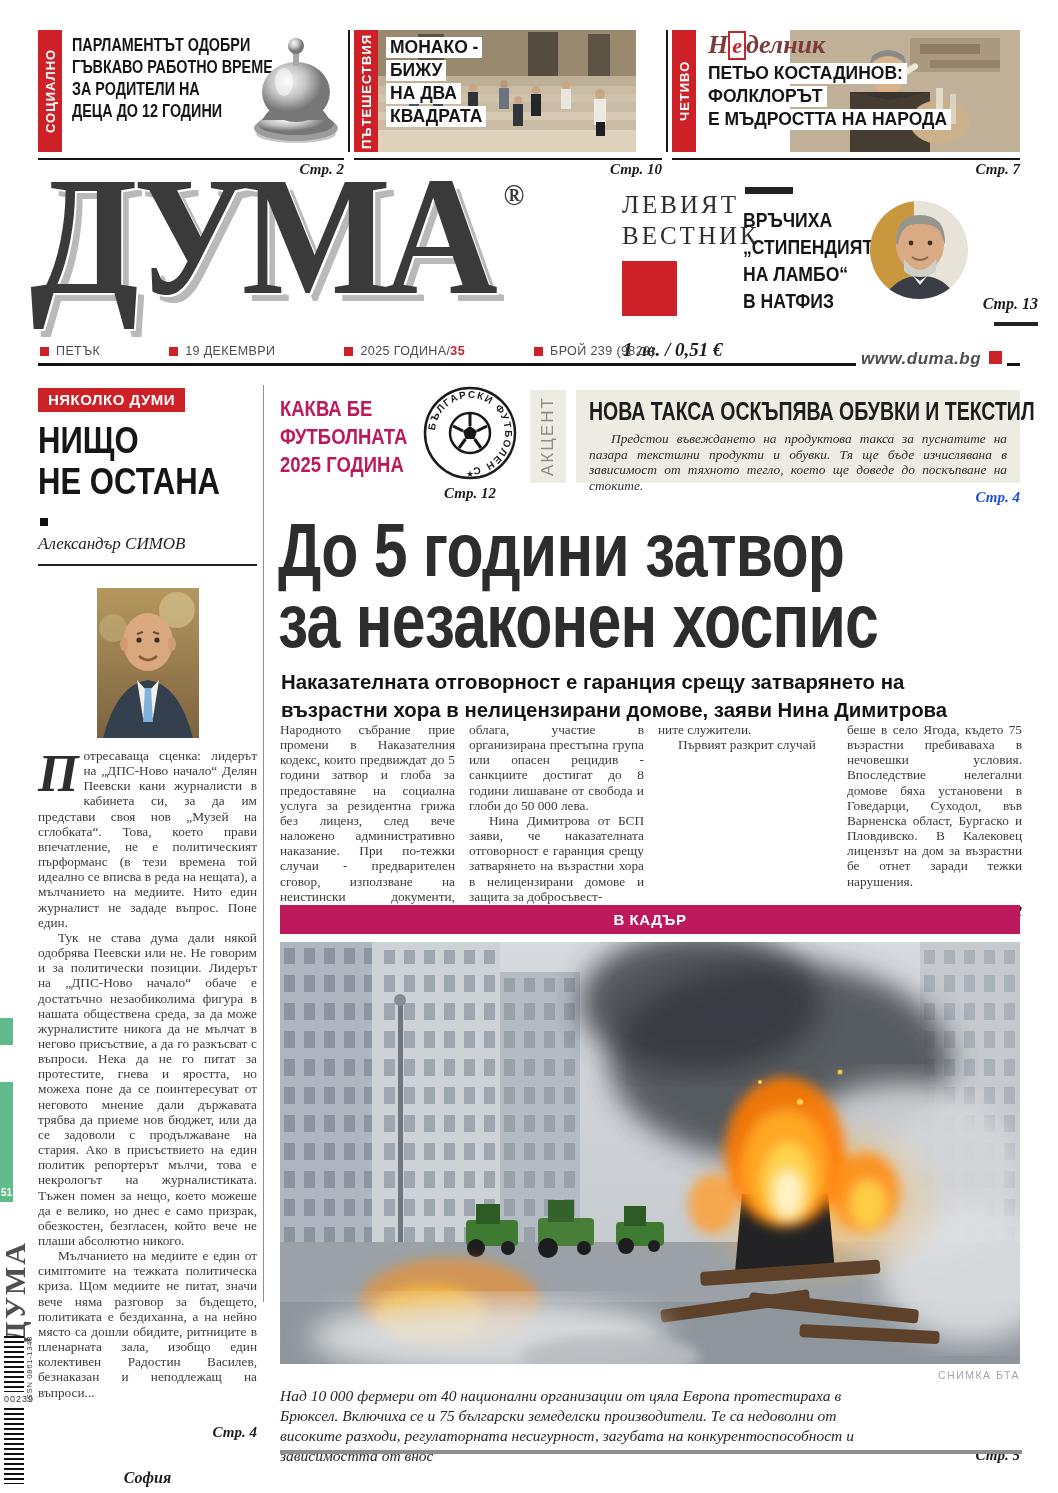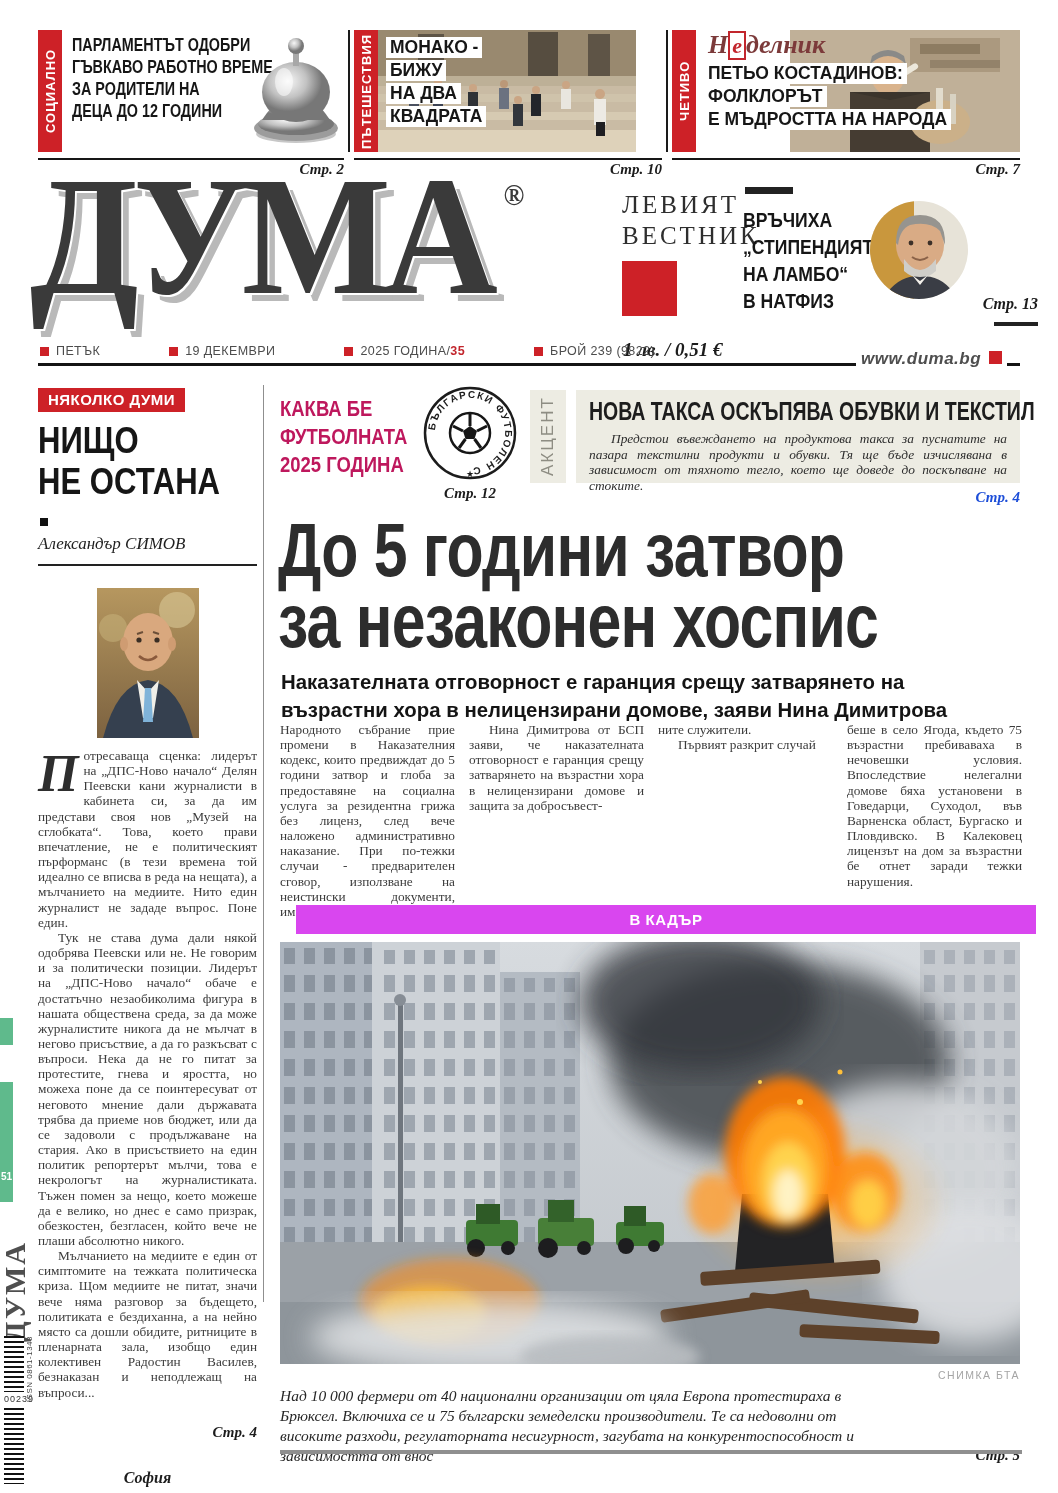--- a/index.html
+++ b/index.html
@@ -71,21 +71,21 @@
   .opage { text-align:right; font:700 italic 15px "Liberation Serif", serif; color:#1c1c1c; margin-top:24px; }
   .vdivider { position:absolute; left:263px; top:385px; width:1px; height:917px; background:#8f8f8f; }
 
   
   .weather { margin-top:28px; text-align:center; }
   .wcity { font:700 italic 16px "Liberation Serif", serif; color:#1c1c1c; }
 
   
   .green1 { position:absolute; left:0; top:1018px; width:13px; height:27px; background:#5fba8c; }
   .green2 { position:absolute; left:0; top:1082px; width:13px; height:120px; background:#5fba8c;
-            display:flex; align-items:flex-end; justify-content:center; color:#fff; font-weight:700; font-size:10px; padding-bottom:20px; }
+            display:flex; align-items:flex-end; justify-content:center; color:#fff; font-weight:700; font-size:10px; padding-bottom:4px; }
   .vlogo { position:absolute; left:-2px; top:1202px; height:140px; writing-mode:vertical-rl; transform:rotate(180deg);
            font:700 30px "Liberation Serif", serif; color:#4f4f4f; letter-spacing:2px; }
   .barcode1 { position:absolute; left:4px; top:1336px; width:20px; height:56px;
               background:repeating-linear-gradient(180deg,#111 0 2px,#fff 2px 5px); }
   .barcode2 { position:absolute; left:4px; top:1408px; width:20px; height:76px;
               background:repeating-linear-gradient(180deg,#111 0 2px,#fff 2px 5px); }
   .issn { position:absolute; left:25px; top:1336px; writing-mode:vertical-rl; transform:rotate(180deg);
           font-size:8px; color:#444; letter-spacing:0.5px; }
   .bnum { position:absolute; left:4px; top:1394px; font-size:9px; color:#333; letter-spacing:1px; }
 
@@ -112,21 +112,21 @@
   .msub { position:absolute; left:281px; top:668px; }
   .msub div { font-weight:700; font-size:21px; line-height:28px; color:#141414; }
   .msub .cx { transform:scaleX(0.97); }
   .mcols { position:absolute; left:280px; top:722px; width:742px; display:flex; gap:14px; }
   .mcols .col { flex:1; font:13.3px/15.15px "Liberation Serif", serif; text-align:justify; color:#3b3b3b; }
   .mcols .col p { margin:0; }
   .mcols .col p.ind { text-indent:20px; }
   .colpage { text-align:right; font:700 italic 15px "Liberation Serif", serif; color:#1c1c1c; margin-top:14px; }
 
   
-  .vkadar { position:absolute; left:296px; top:905px; width:740px; height:29px; background:#d946ef;
+  .vkadar { position:absolute; left:280px; top:905px; width:740px; height:29px; background:#be185d;
             display:flex; align-items:center; justify-content:center; color:#fff; font-weight:700; font-size:15px; letter-spacing:0.5px; }
   .mainphoto { position:absolute; left:280px; top:942px; width:740px; height:422px; overflow:hidden; }
   .credit { position:absolute; left:280px; top:1369px; width:740px; text-align:right;
             font-size:10.5px; color:#a5a5a5; letter-spacing:1.5px; }
   .caption { position:absolute; left:280px; top:1386px; width:742px; }
   .caption p { font:italic 15.5px/20px "Liberation Serif", serif; color:#262626; width:585px; }
   .cappage { position:absolute; right:2px; bottom:2px; font:700 italic 15px "Liberation Serif", serif; color:#1c1c1c; }
   .bottomrule { position:absolute; left:280px; top:1450px; width:742px; height:4px; background:#8f8f8f; }
 </style>
 </head>
@@ -401,20 +401,21 @@
   </div>
   <div class="msub">
     <div><span class="cx">Наказателната отговорност е гаранция срещу затварянето на</span></div>
     <div><span class="cx">възрастни хора в нелицензирани домове, заяви Нина Димитрова</span></div>
   </div>
   <div class="mcols">
     <div class="col">
       <p>Народното събрание прие промени в Наказателния кодекс, които предвиждат до 5 години затвор и глоба за предоставяне на социална услуга за резидентна грижа без лиценз, след вече наложено административно наказание. При по-тежки случаи - предварителен сговор, използване на неистински документи, имотна</p>
     </div>
     <div class="col">
+      <p>облага, участие в организирана престъпна група или опасен рецидив - санкциите достигат до 8 години лишаване от свобода и глоби до 50 000 лева.</p>
       <p class="ind">Нина Димитрова от БСП заяви, че наказателната отговорност е гаранция срещу затварянето на възрастни хора в нелицензирани домове и защита за добросъвест-</p>
     </div>
     <div class="col">
       <p>ните служители.</p>
       <p class="ind">Първият разкрит случай</p>
     </div>
     <div class="col">
       <p>беше в село Ягода, където 75 възрастни пребиваваха в нечовешки условия. Впоследствие нелегални домове бяха установени в Говедарци, Суходол, във Варненска област, Бургаско и Пловдивско. В Калековец лицензът на дом за възрастни бе отнет заради тежки нарушения.</p>
       <div class="colpage">Стр. 2</div>
     </div>

